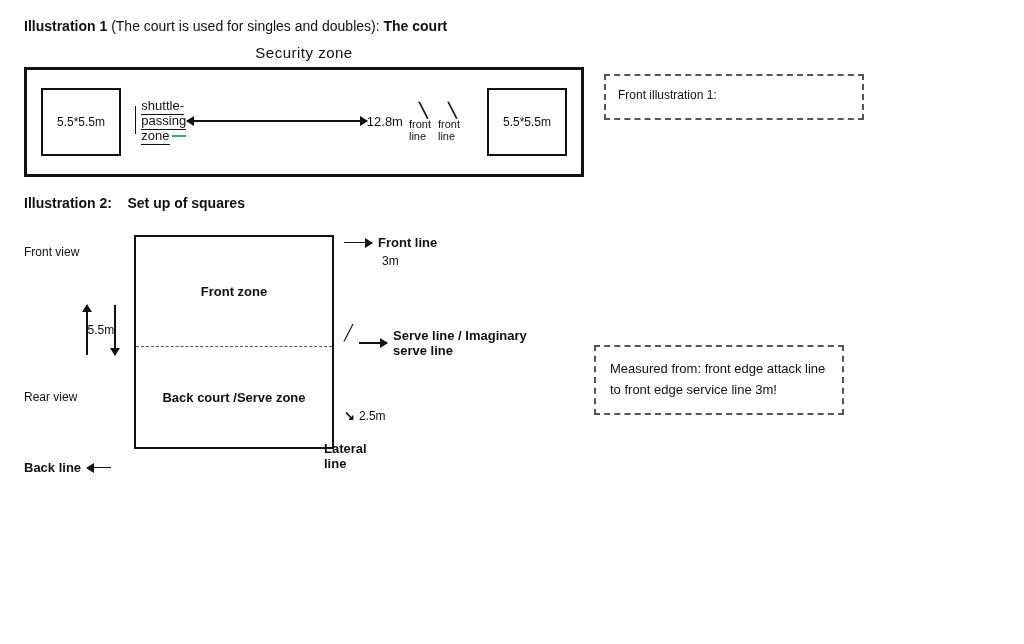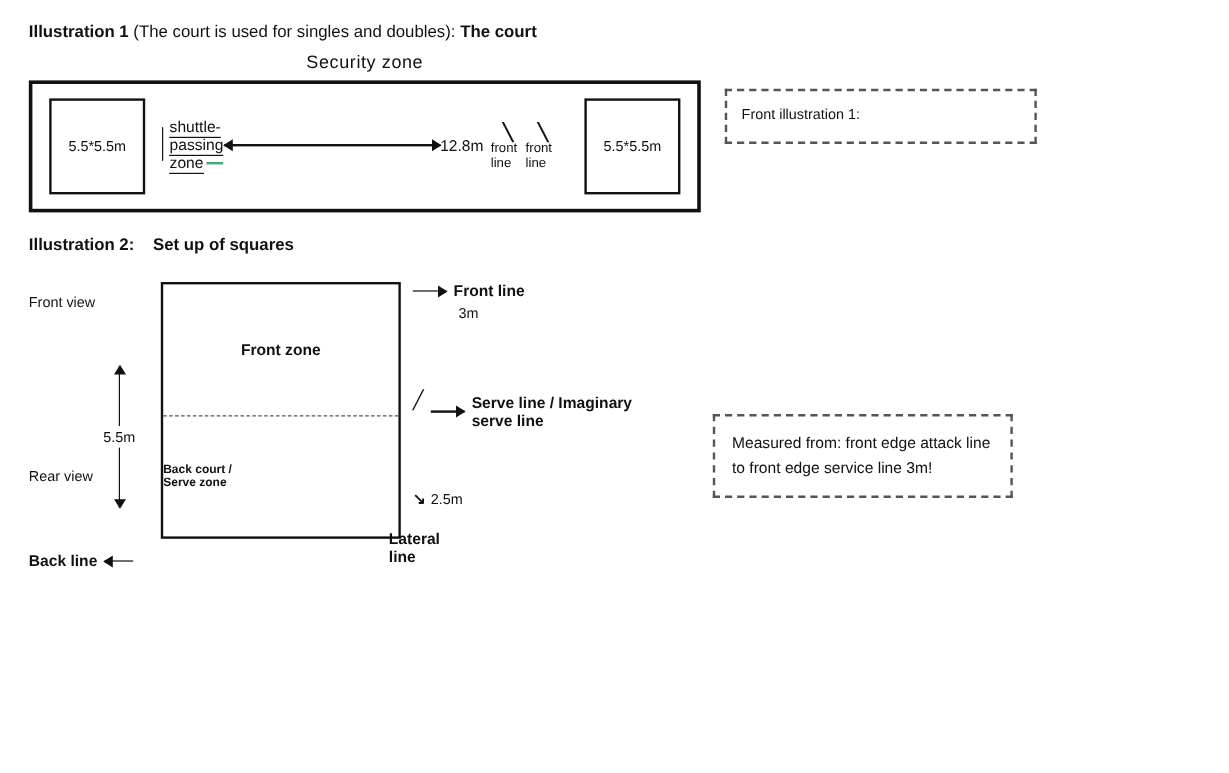--- a/index.html
+++ b/index.html
@@ -48,21 +48,21 @@
       display: flex;
       align-items: center;
       justify-content: space-between;
       min-height: 110px;
       background: #fff;
     }
 
     .square-box {
       border: 2px solid #111;
       width: 80px;
-      height: 80px;
+      height: 68px;
       display: flex;
       align-items: center;
       justify-content: center;
       font-size: 12px;
       flex-shrink: 0;
       position: relative;
     }
 
     .middle-section {
       flex: 1;
@@ -234,24 +234,25 @@
       display: flex;
       align-items: center;
       justify-content: center;
       font-size: 13px;
       font-weight: bold;
     }
 
     .back-zone {
       height: 100px;
       display: flex;
+      align-items: center;
       justify-content: center;
-      font-size: 10px;
-      font-weight: bold;
-      flex-direction: column;
+      font-size: 13px;
+      font-weight: bold;
+      flex-direction: row;
     }
 
     .label-text-bold {
       font-weight: bold;
       font-size: 13px;
     }
 
     
     .lateral-line-label {
       position: absolute;
@@ -339,21 +340,21 @@
 </div>
 
 <div class="illus2-container">
 
   <div class="court2-diagram">
 
     <div class="front-view-label">Front view</div>
     <div class="rear-view-label">Rear view</div>
 
     <div style="position:absolute;left:62px;top:80px;display:flex;align-items:center;gap:4px;">
-      <div style="display:flex;flex-direction:column;align-items:center;">
+      <div style="display:flex;flex-direction:row;align-items:center;">
         <div style="width:1.5px;height:50px;background:#111;position:relative;">
           <div style="position:absolute;top:-1px;left:-4px;border-left:5px solid transparent;border-right:5px solid transparent;border-bottom:8px solid #111;"></div>
         </div>
         <span style="font-size:12px;margin:2px 0;">5.5m</span>
         <div style="width:1.5px;height:50px;background:#111;position:relative;">
           <div style="position:absolute;bottom:-1px;left:-4px;border-left:5px solid transparent;border-right:5px solid transparent;border-top:8px solid #111;"></div>
         </div>
       </div>
     </div>
 

